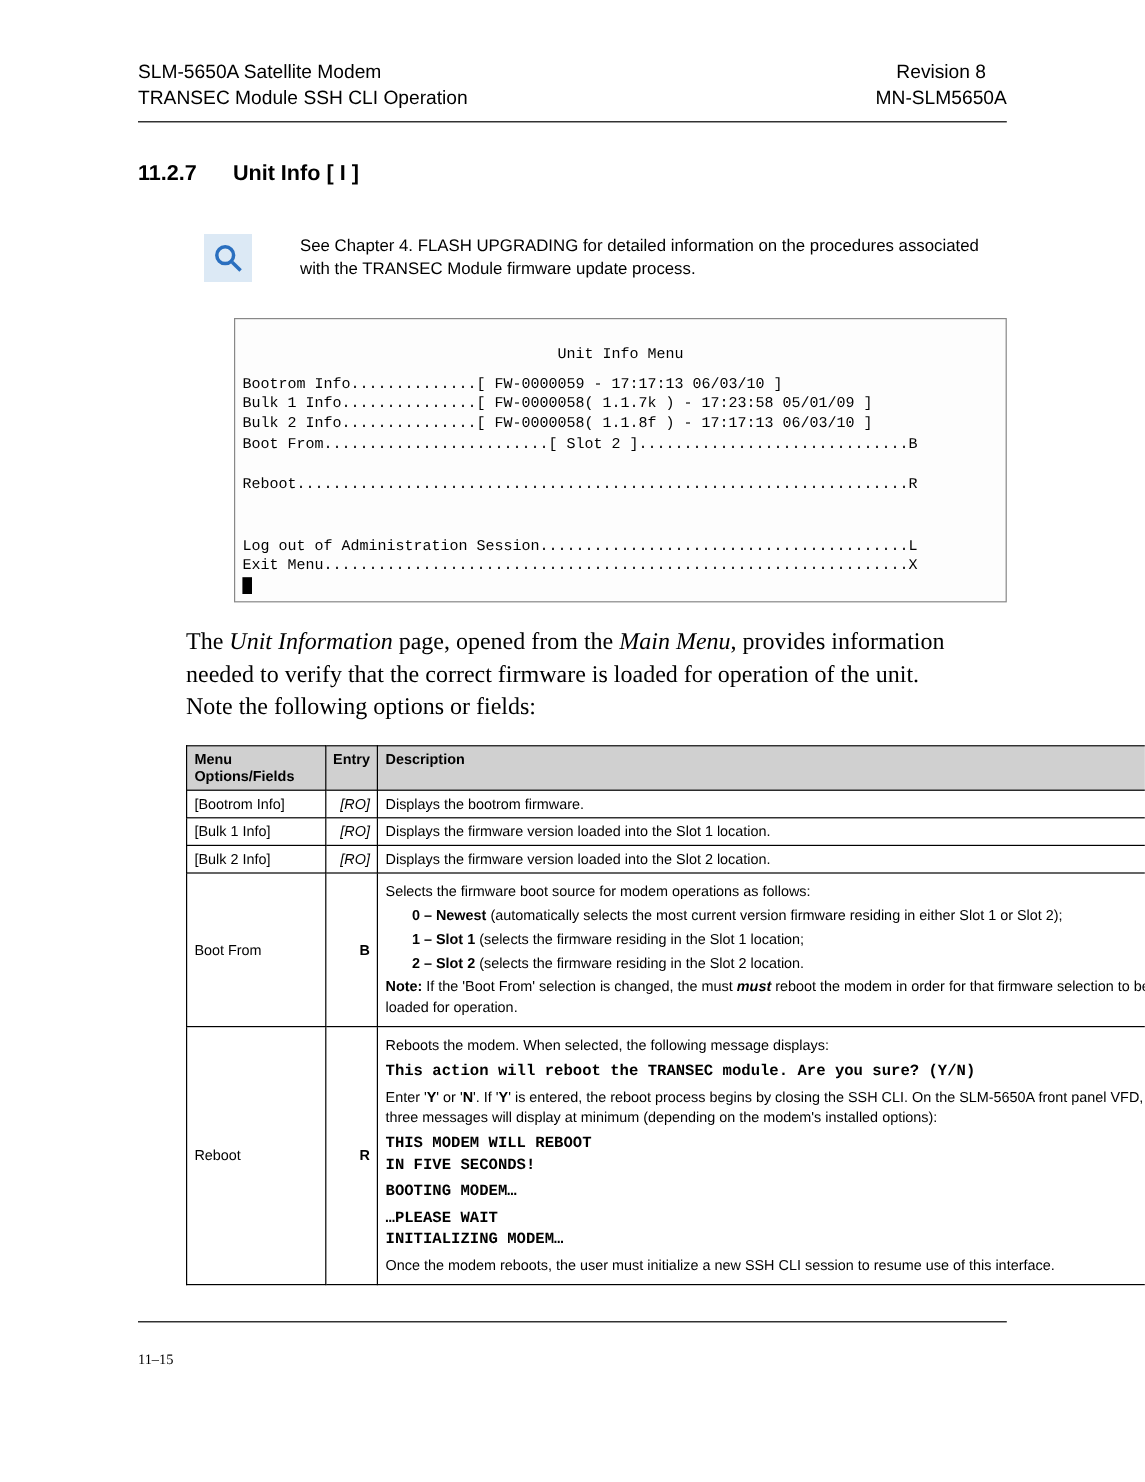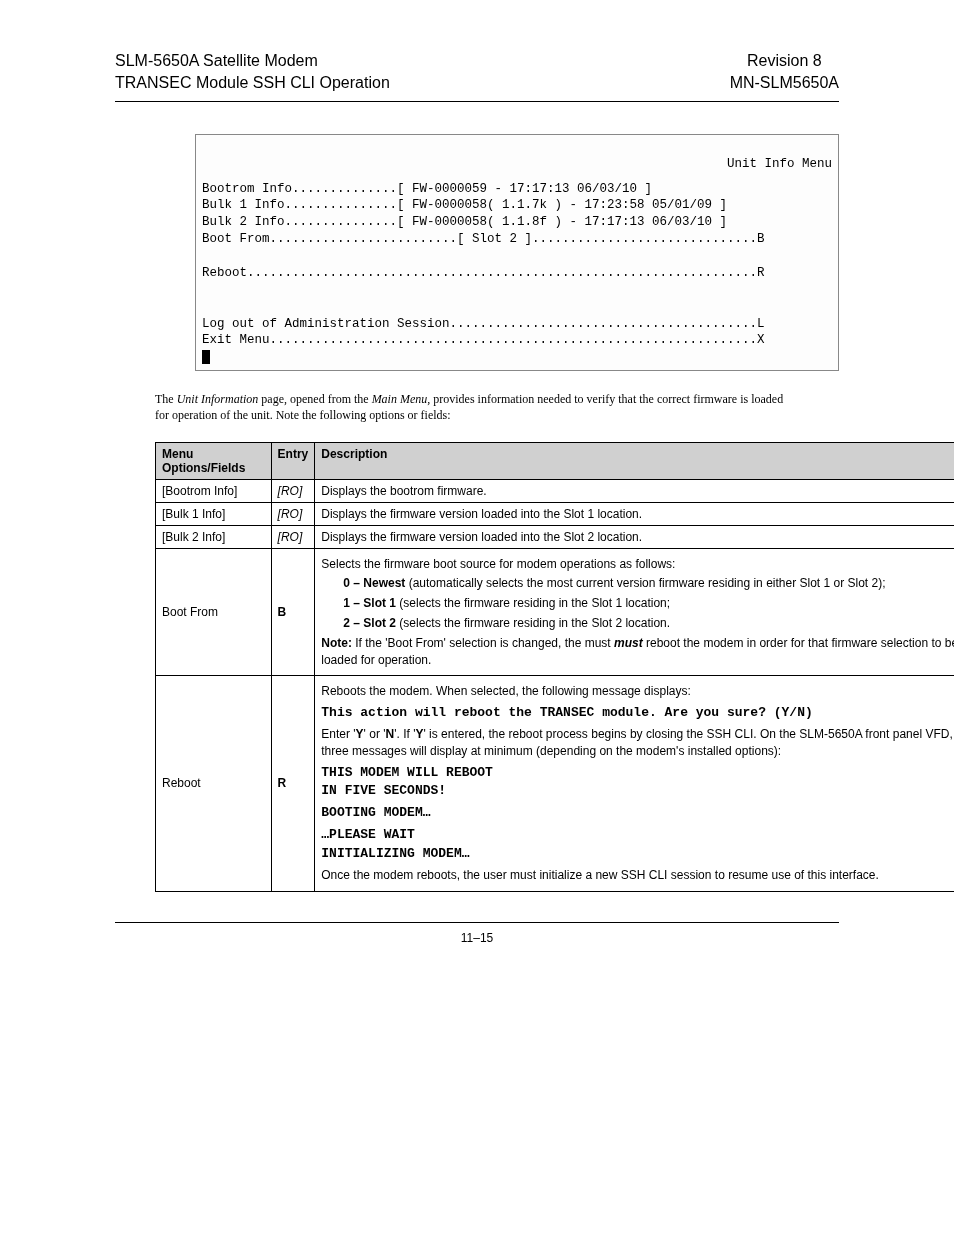--- a/index.html
+++ b/index.html
@@ -64,33 +64,33 @@
     border: 1px solid #888;
     background: #fdfdfd;
     font-family: "Courier New", monospace;
     font-size: 12.5px;
     line-height: 1.35;
     padding: 4px 6px;
     white-space: pre;
     overflow: hidden;
   }
   .terminal-title {
-    text-align: right;
+    text-align: center;
     margin-bottom: 8px;
   }
   .cursor {
     display: inline-block;
     width: 8px;
     height: 14px;
     background: #000;
     vertical-align: text-bottom;
   }
   .body-para {
     font-family: "Times New Roman", Times, serif;
-    font-size: 12px;
+    font-size: 20px;
     line-height: 1.35;
     margin: 14px 40px 18px 40px;
   }
   .italic {
     font-style: italic;
   }
   table.options {
     border-collapse: collapse;
     width: 824px;
     margin-left: 40px;
@@ -100,21 +100,21 @@
     border: 1px solid #000;
     padding: 4px 6px;
     vertical-align: top;
     text-align: left;
   }
   table.options th {
     background: #d0d0d0;
     font-weight: bold;
   }
   table.options td.entry {
-    text-align: left;
+    text-align: right;
     white-space: nowrap;
   }
   table.options td.label {
     font-weight: normal;
     white-space: nowrap;
     vertical-align: middle;
   }
   table.options td.label-italic {
     font-style: italic;
   }
@@ -130,42 +130,54 @@
     font-weight: bold;
     font-size: 13px;
     margin: 4px 0;
   }
   .desc-block p {
     margin: 3px 0;
   }
   .footer {
     margin-top: 30px;
     border-top: 1px solid #000;
-    padding-top: 8px;
-    text-align: center;
+    padding-top: 24px;
     font-size: 12px;
+    font-family: Liberation Serif, serif;
   }
 </style>
 </head>
 <body>
 
 <div class="page">
   <div class="header-row">
     <div>
       <div>SLM-5650A Satellite Modem</div>
       <div>TRANSEC Module SSH CLI Operation</div>
     </div>
     <div style="text-align:center">
       <div>Revision 8</div>
       <div>MN-SLM5650A</div>
     </div>
   </div>
   <div class="header-separator"></div>
 
-
+  <div class="section-heading">
+    <span class="section-number">11.2.7</span><span>Unit Info [ I ]</span>
+  </div>
+
+  <div class="info-row">
+    <div class="search-icon">
+      <svg viewBox="0 0 24 24" fill="none" stroke="#2a6fbf" stroke-width="2.5">
+        <circle cx="10" cy="10" r="6"></circle>
+        <line x1="15" y1="15" x2="21" y2="21"></line>
+      </svg>
+    </div>
+    <div class="info-text">See Chapter 4. FLASH UPGRADING for detailed information on the procedures associated with the TRANSEC Module firmware update process.</div>
+  </div>
 
   <div class="terminal">
 <div class="terminal-title">Unit Info Menu</div><span>Bootrom Info..............[ FW-0000059 - 17:17:13 06/03/10 ]</span>
 <span>Bulk 1 Info...............[ FW-0000058( 1.1.7k ) - 17:23:58 05/01/09 ]</span>
 <span>Bulk 2 Info...............[ FW-0000058( 1.1.8f ) - 17:17:13 06/03/10 ]</span>
 <span>Boot From.........................[ Slot 2 ]..............................B</span>
 <span></span>
 <span>Reboot....................................................................R</span>
 <span></span>
 <span></span>

